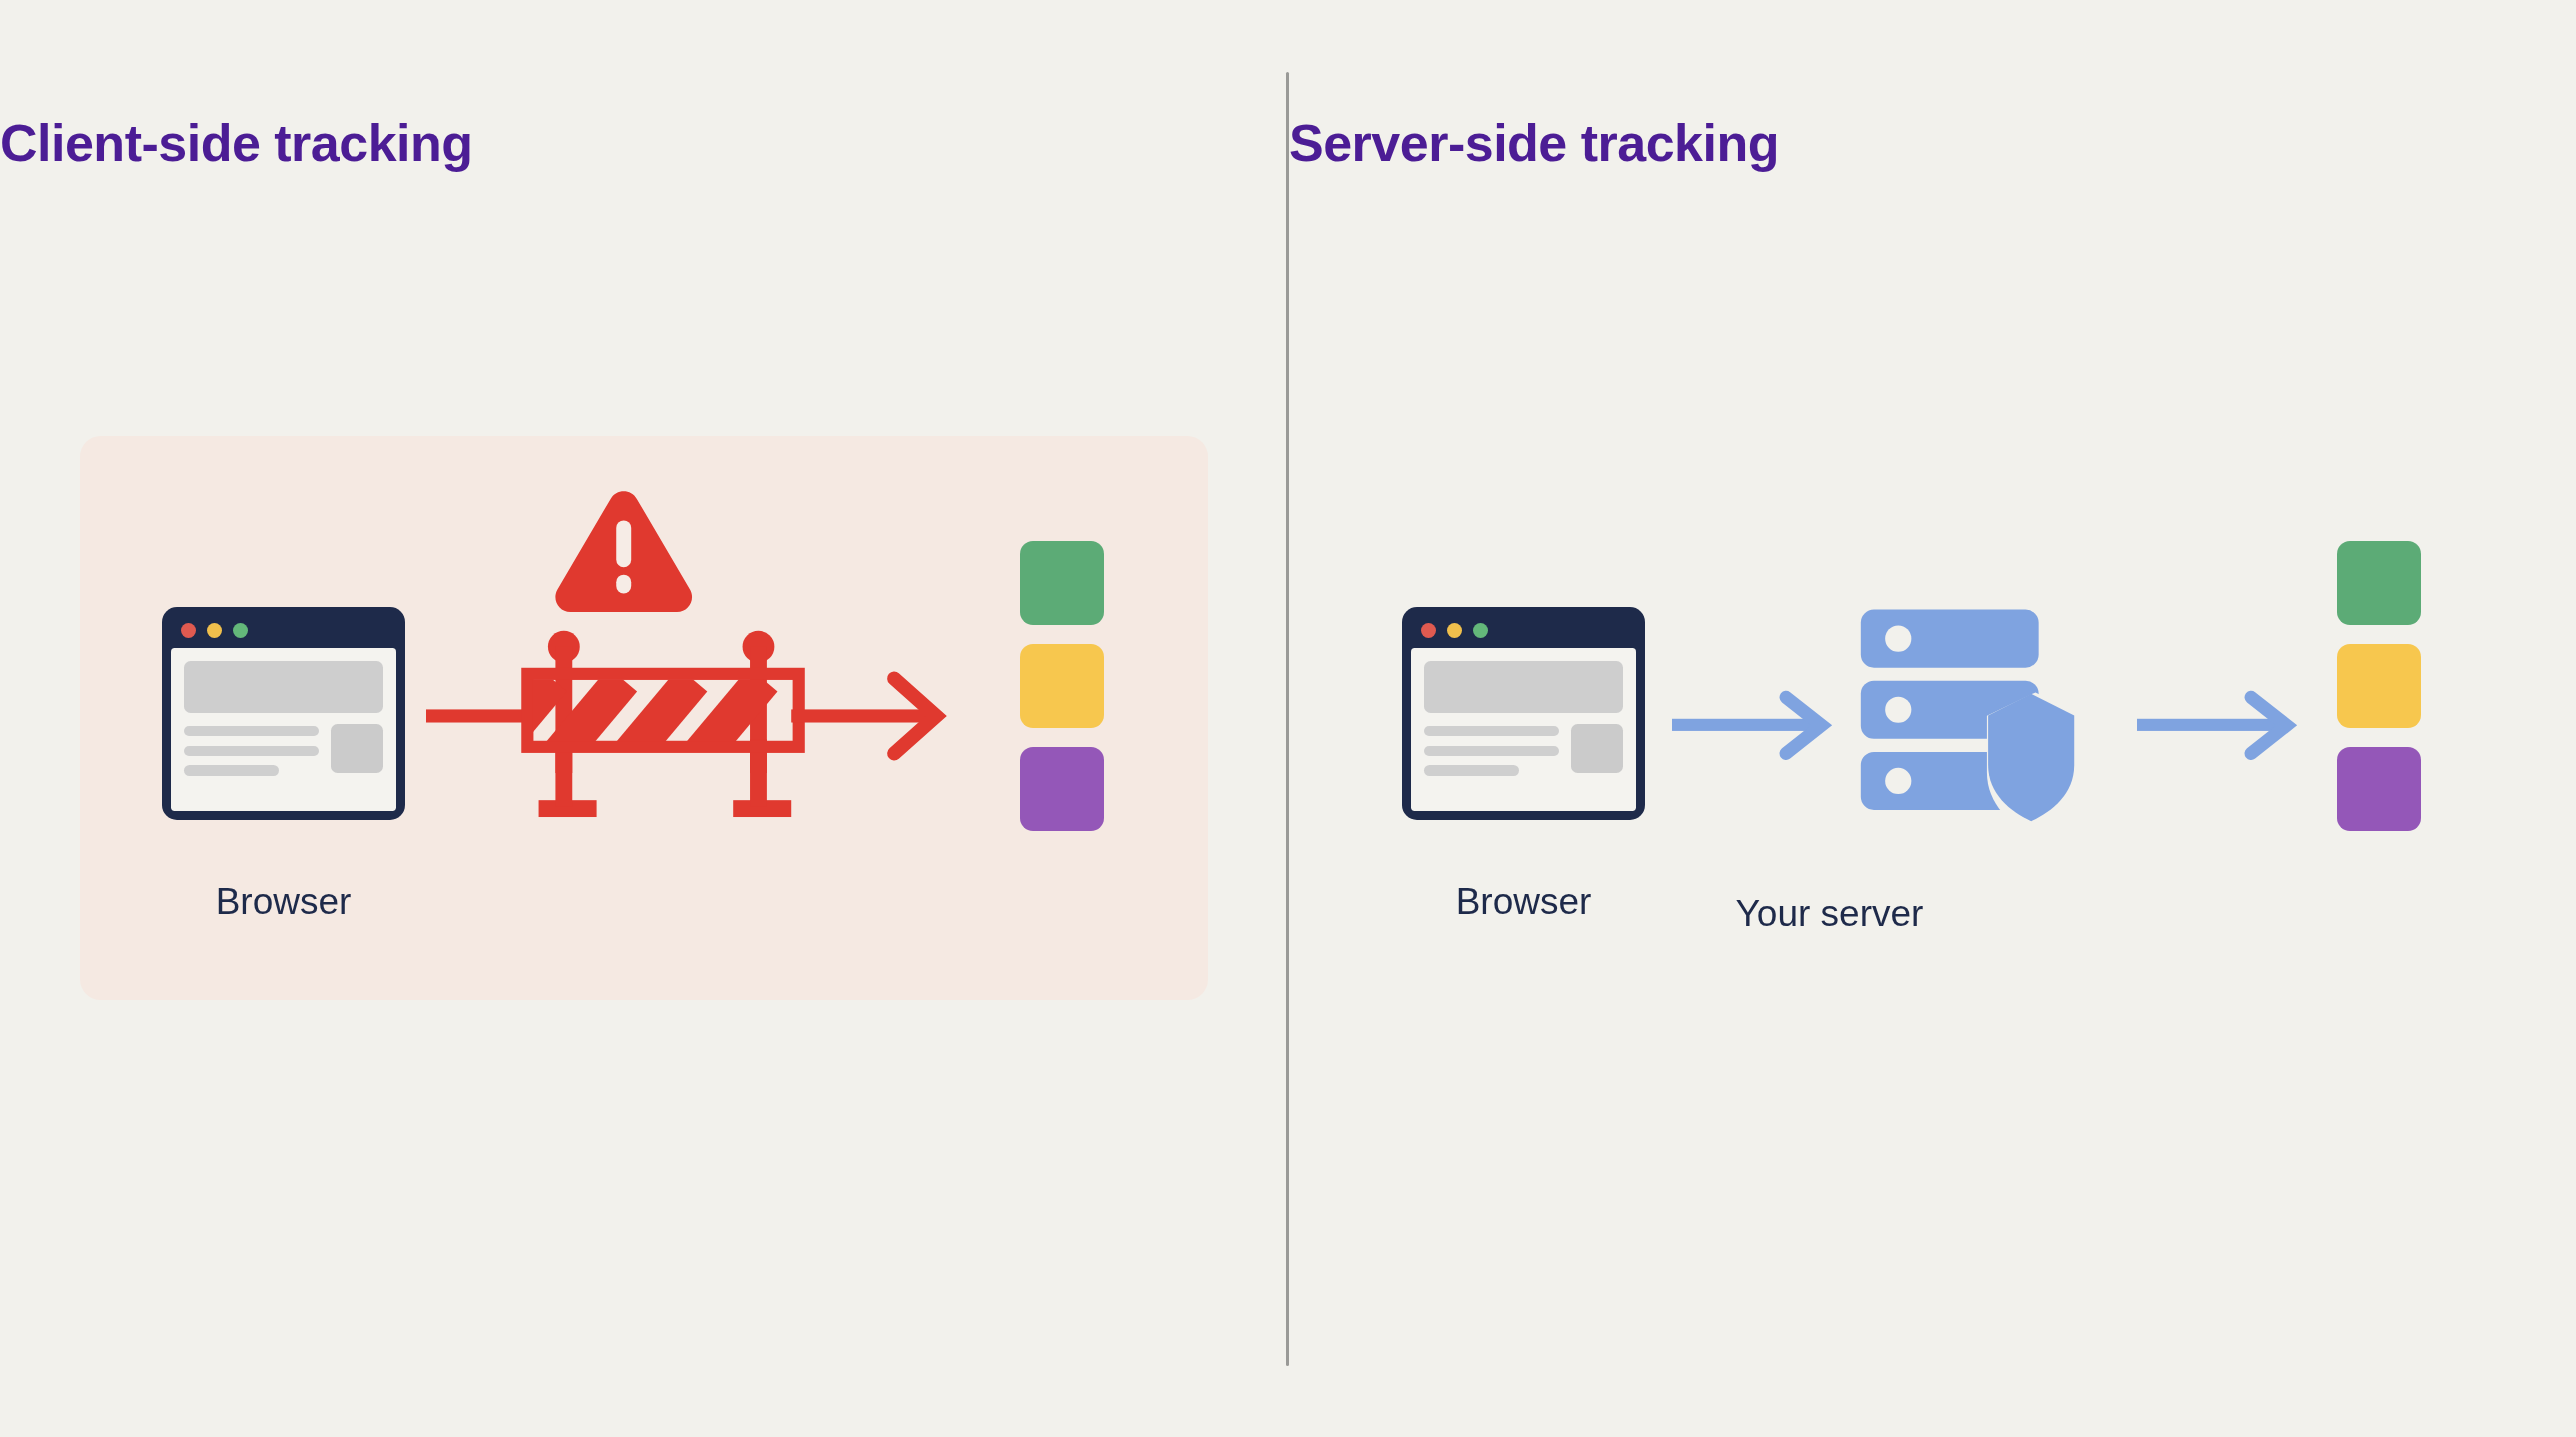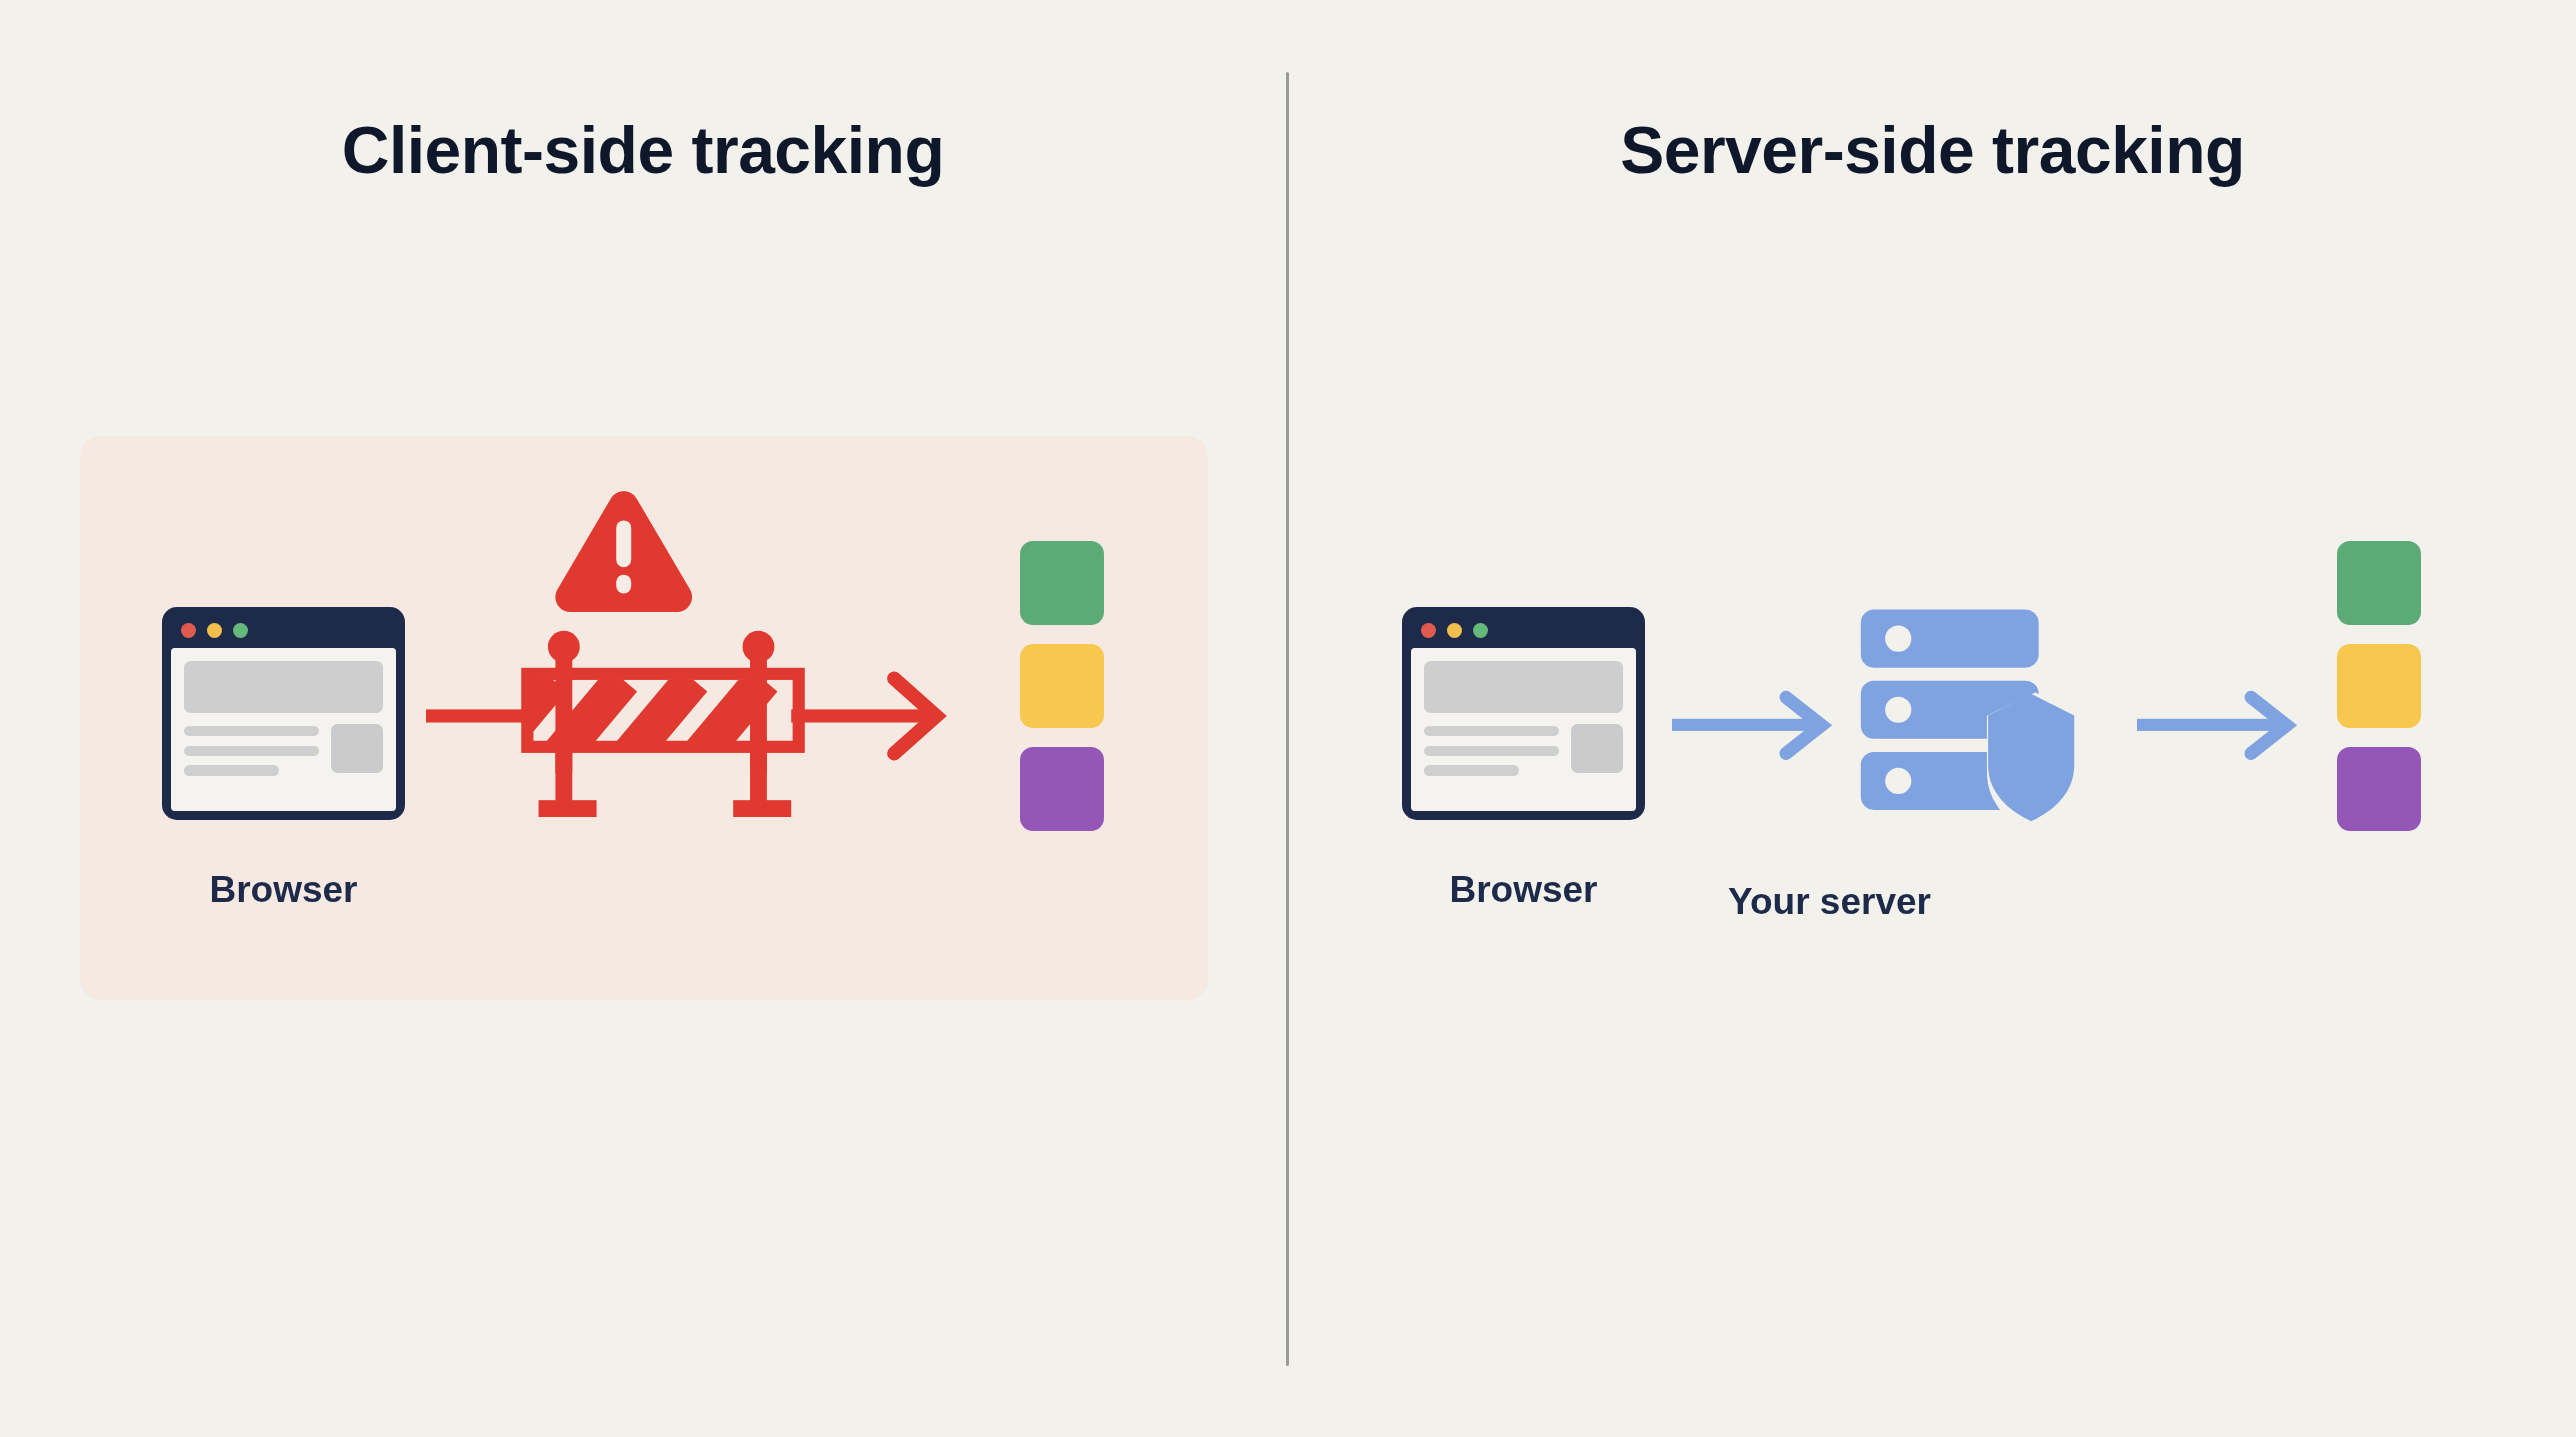--- a/index.html
+++ b/index.html
@@ -39,25 +39,24 @@
     height: 1438px;
   }
   .panel-left  { left: 0px;    width: 1286px; }
   .panel-right { left: 1289px; width: 1287px; border-radius: 19px; }
 
   
   .panel-title {
     position: absolute;
     top: 117px;
     width: 100%;
-    text-align: center;
-    font-size: 66px;
+    font-size: 52px;
     font-weight: 700;
     letter-spacing: -0.5px;
-    color: #0f172a;
+    color: #4c1d95;
     line-height: 1;
   }
 
   
   .highlight-box {
     position: absolute;
     left: 80px;
     top: 436px;
     width: 1128px;
     height: 564px;
@@ -137,23 +136,24 @@
     height: 49px;
     background: #cbcbcb;
     border-radius: 6.6px;
   }
 
   .node-label {
     position: absolute;
     width: 281px;
     text-align: center;
     font-size: 37px;
-    font-weight: 700;
+    font-weight: 400;
     color: #1e2a4a;
     line-height: 1;
+    margin-top: 12px;
   }
   .node-label.browser-left  { left: 143px;  top: 871px; }
   .node-label.browser-right { left: 1383px; top: 871px; }
   .node-label.server-right  { left: 1689px; top: 883px; }
 
   
   .block-group {
     position: absolute;
     left: 426px;
     top: 468px;

